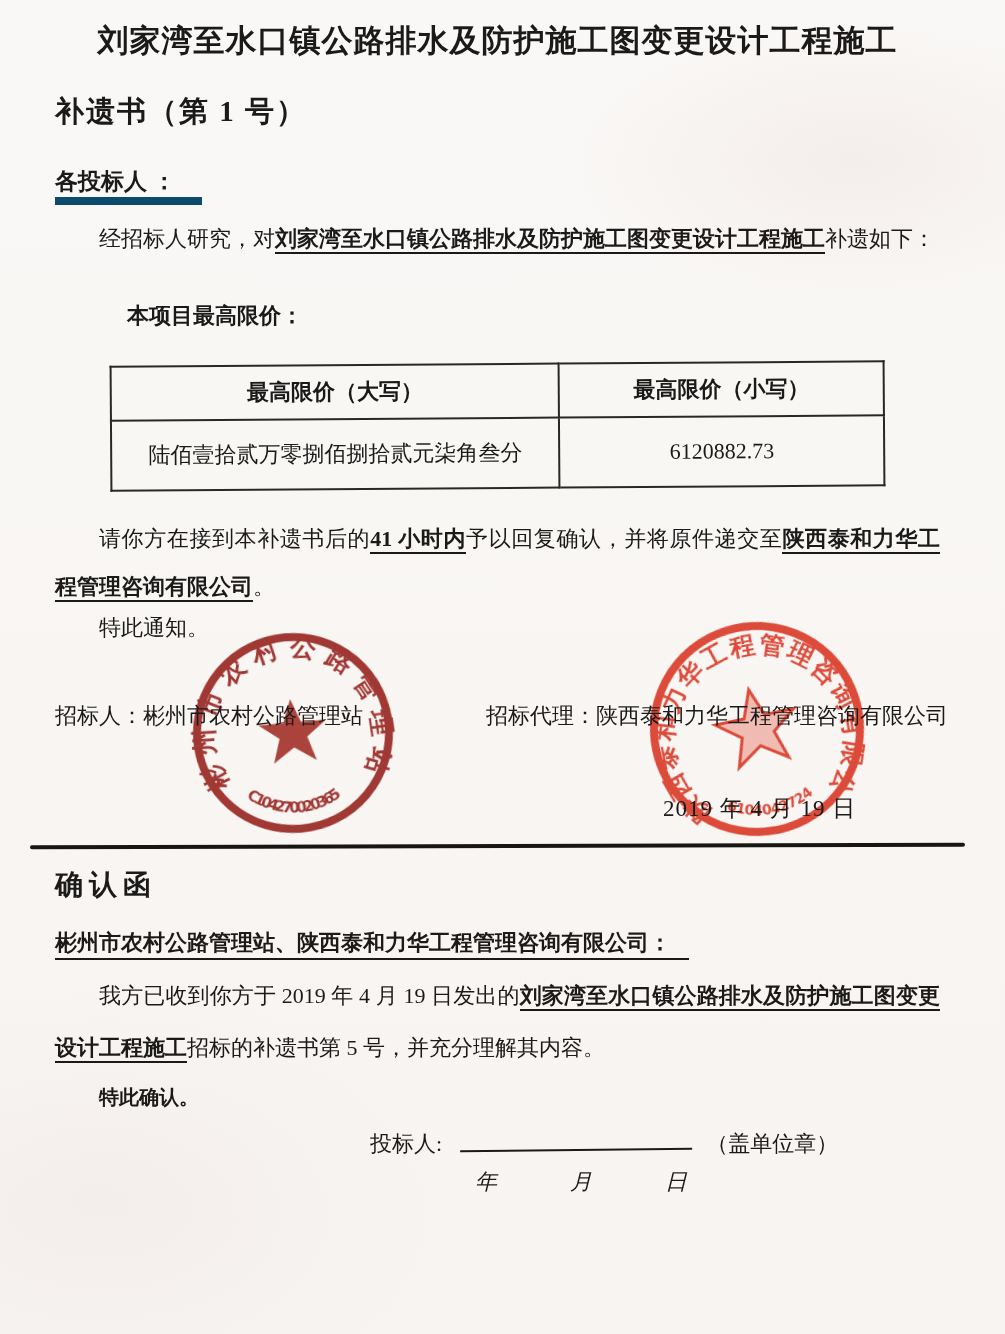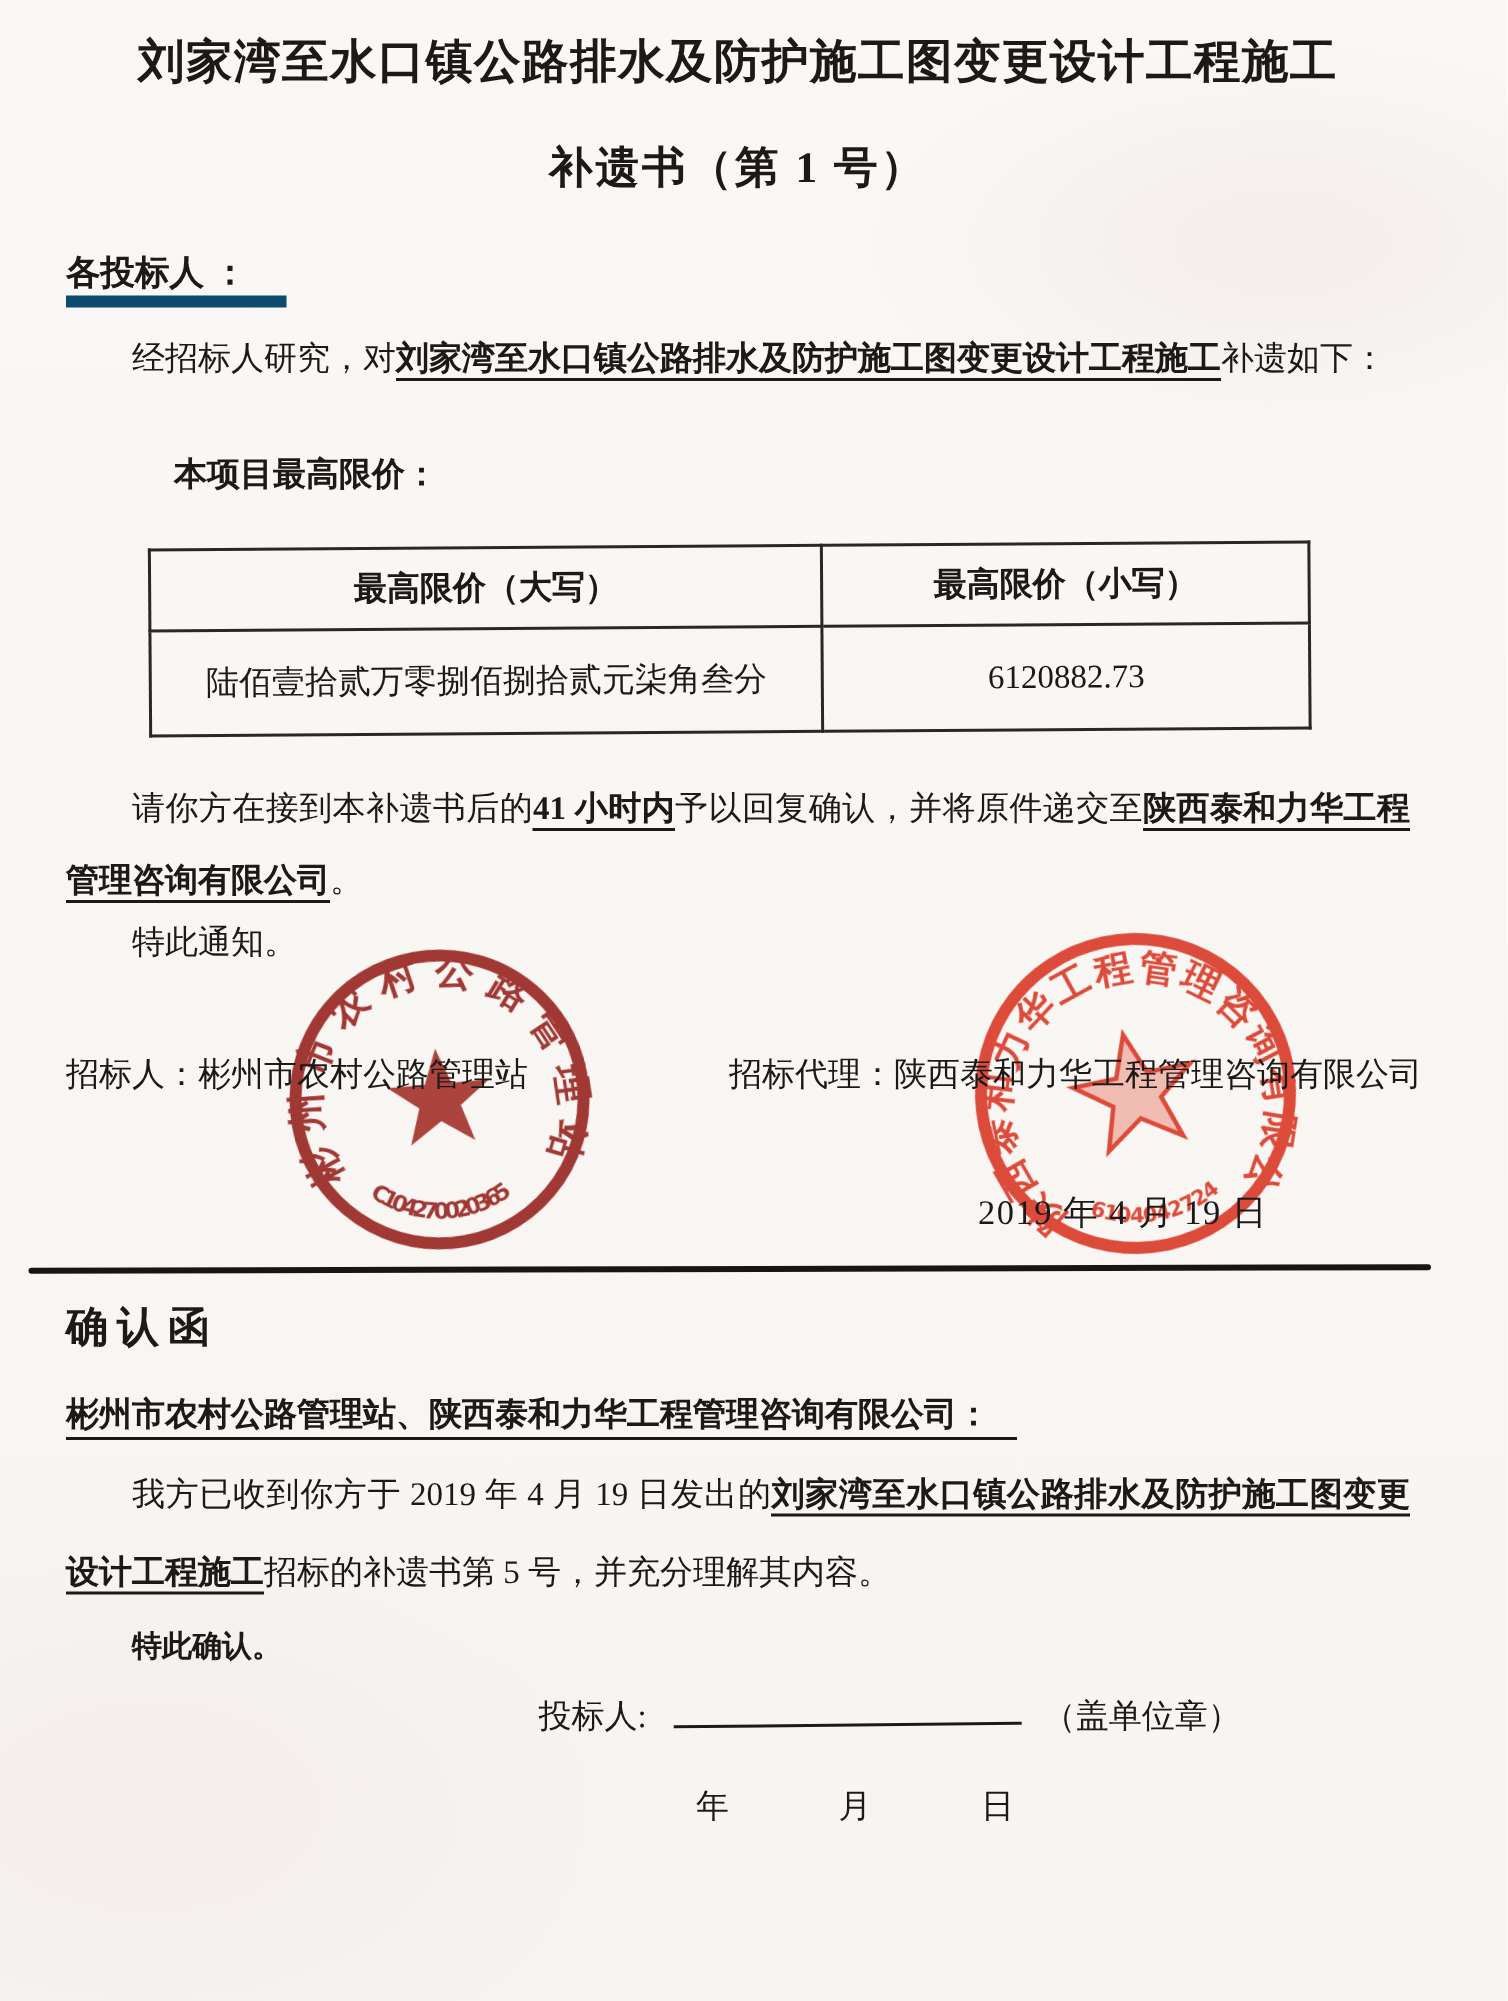--- a/index.html
+++ b/index.html
@@ -8,28 +8,28 @@
     width: 1005px; height: 1334px;
     font-family: "Liberation Serif", "DejaVu Serif", serif;
     color: #1c1a19;
     background:
       radial-gradient(ellipse 400px 200px at 85% 12%, rgba(215,190,190,.18), transparent 70%),
       radial-gradient(ellipse 500px 300px at 10% 90%, rgba(220,200,200,.15), transparent 70%),
       linear-gradient(#faf8f6, #f7f4f1);
     position: relative;
     overflow: hidden;
   }
-  .page { position: relative; width: 1005px; height: 1334px; padding: 14px 65px 0 44px; }
+  .page { position: relative; width: 1005px; height: 1334px; padding: 14px 65px 0 55px; }
 
   .doc-title {
     text-align: center; font-size: 31px; font-weight: bold;
     letter-spacing: 1px; margin-top: 6px;
   }
   .doc-subtitle {
-    text-align: center; font-size: 29px; font-weight: bold;
+    font-size: 29px; font-weight: bold;
     margin-top: 30px; letter-spacing: 2px;
   }
   .salutation {
     margin-top: 34px; font-size: 23px; font-weight: bold;
   }
   .salutation span {
     border-bottom: 8px solid #0c4a6e; padding-bottom: 3px; padding-right: 26px;
   }
   .para {
     font-size: 22px; line-height: 52px; text-align: justify;
@@ -84,21 +84,21 @@
 
   .bidder-line {
     margin-top: 16px; margin-left: 315px; font-size: 22px;
     display: flex; align-items: baseline;
   }
   .blank-line {
     display: inline-block; width: 232px; border-bottom: 2px solid #1c1a19;
     height: 24px; margin: 0 14px 0 18px; transform: rotate(-0.6deg);
   }
   .ymd {
-    margin-top: 30px; margin-left: 420px; font-size: 22px; letter-spacing: 1px;
+    margin-top: 8px; margin-left: 420px; font-size: 22px; letter-spacing: 1px; font-style: italic;
   }
   .ymd span { margin-right: 72px; }
 
   .stamp { position: absolute; mix-blend-mode: multiply; opacity: 0.9; filter: blur(0.3px); }
   .stamp svg { display: block; }
   #stamp-left { left: 186px; top: 626px; transform: rotate(-5deg); }
   #stamp-right { left: 642px; top: 614px; transform: rotate(-12deg); }
 </style>
 </head>
 <body>

